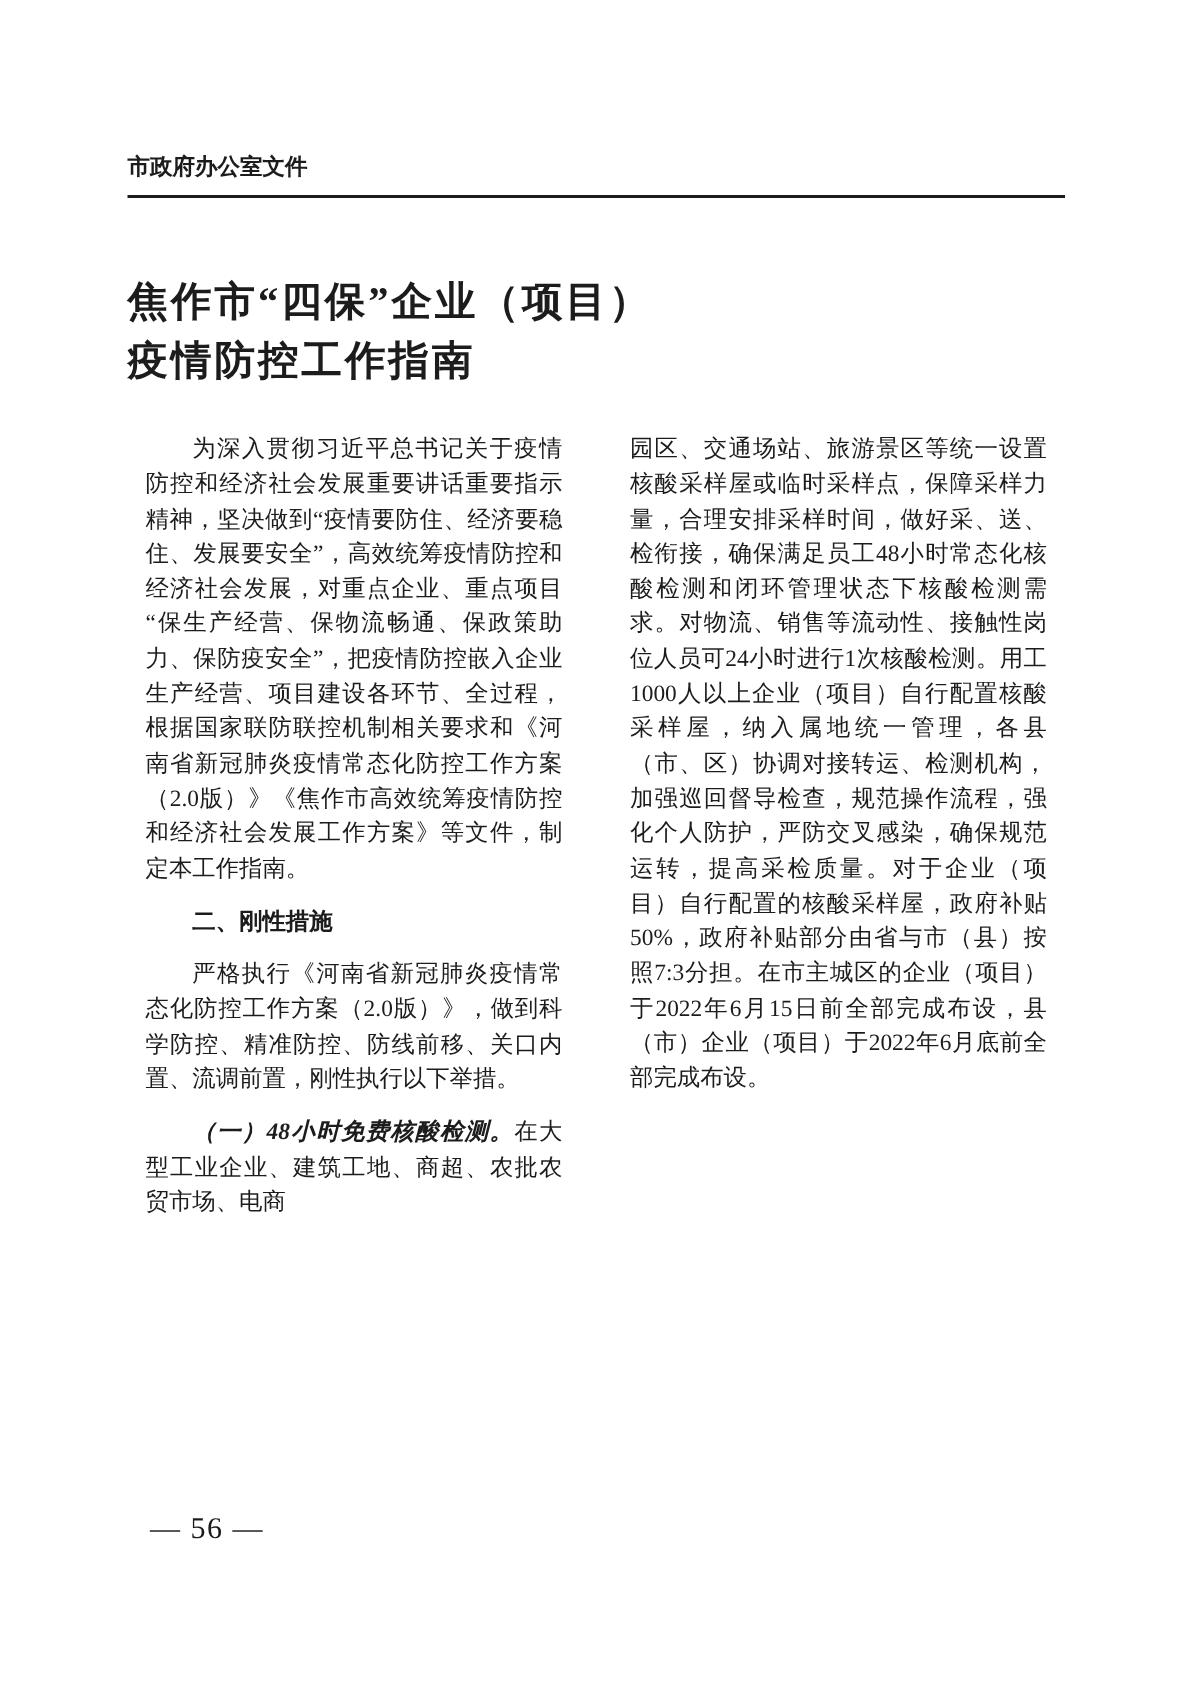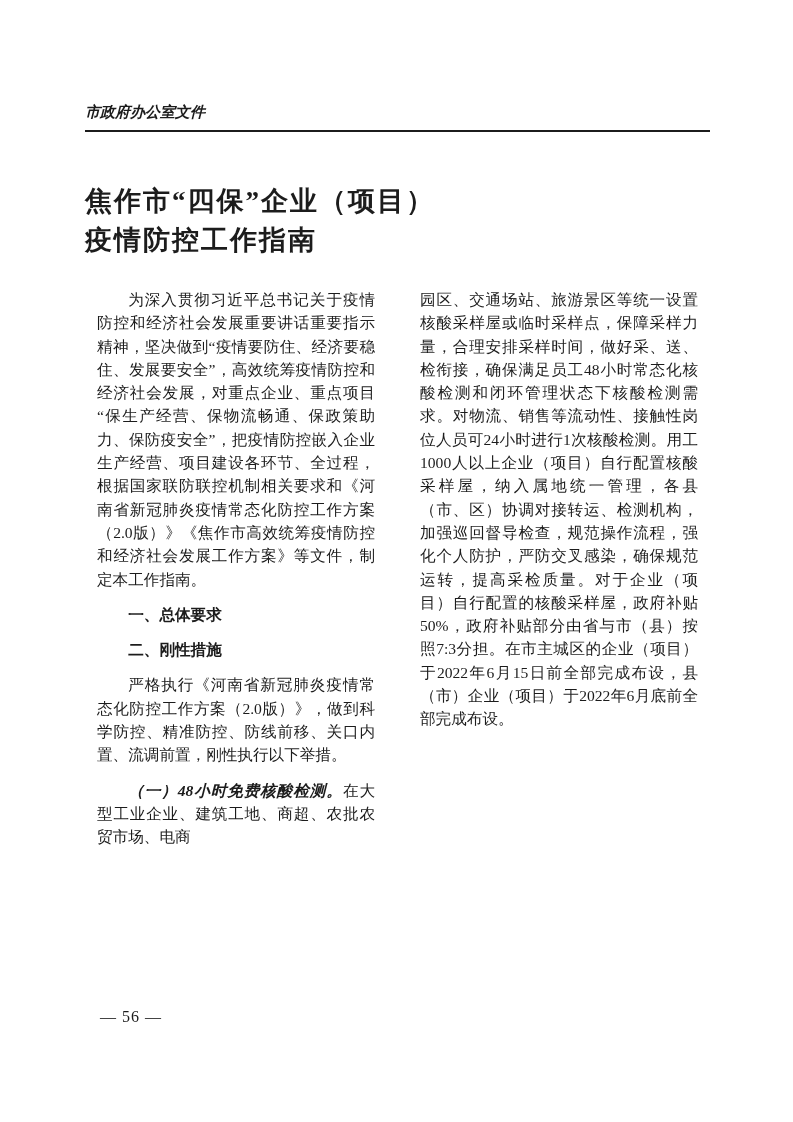--- a/index.html
+++ b/index.html
@@ -17,21 +17,20 @@
   .header {
     display: flex;
     justify-content: space-between;
     align-items: flex-end;
     font-family: "Liberation Sans", "DejaVu Sans", sans-serif;
     font-weight: bold;
     font-size: 15px;
     line-height: 18px;
     padding-bottom: 9px;
     border-bottom: 2.5px solid #1c1c1c;
-    font-style: italic;
   }
   .title-block {
     margin-top: 50px;
     font-weight: bold;
     font-size: 27px;
     line-height: 39px;
     letter-spacing: 2px;
   }
   .body-cols {
     margin-top: 16px;
@@ -49,42 +48,41 @@
   .col p.cont { text-indent: 0; }
   .col p.section {
     font-family: "Liberation Sans", "DejaVu Sans", sans-serif;
     font-weight: bold;
   }
   .col .lead { font-weight: bold; font-style: italic; }
   .footer {
     position: absolute;
     left: 100px;
     top: 1008px;
-    font-size: 16px;
+    font-size: 20px;
     letter-spacing: 1px;
   }
 </style>
 </head>
 <body>
 
 <div class="page">
 
   <div class="header">
     <span>市政府办公室文件</span>
   </div>
 
   <div class="title-block">
     <div>焦作市“四保”企业（项目）</div>
     <div>疫情防控工作指南</div>
   </div>
 
   <div class="body-cols">
     <div class="col">
         <p class="para">为深入贯彻习近平总书记关于疫情防控和经济社会发展重要讲话重要指示精神，坚决做到“疫情要防住、经济要稳住、发展要安全”，高效统筹疫情防控和经济社会发展，对重点企业、重点项目“保生产经营、保物流畅通、保政策助力、保防疫安全”，把疫情防控嵌入企业生产经营、项目建设各环节、全过程，根据国家联防联控机制相关要求和《河南省新冠肺炎疫情常态化防控工作方案（2.0版）》《焦作市高效统筹疫情防控和经济社会发展工作方案》等文件，制定本工作指南。</p>
-        <p class="section">一、总体要求</p>
         <p class="section">二、刚性措施</p>
         <p class="para">严格执行《河南省新冠肺炎疫情常态化防控工作方案（2.0版）》，做到科学防控、精准防控、防线前移、关口内置、流调前置，刚性执行以下举措。</p>
         <p class="item"><span class="lead">（一）48小时免费核酸检测。</span>在大型工业企业、建筑工地、商超、农批农贸市场、电商</p>
       </div>
     <div class="col">
         <p class="cont">园区、交通场站、旅游景区等统一设置核酸采样屋或临时采样点，保障采样力量，合理安排采样时间，做好采、送、检衔接，确保满足员工48小时常态化核酸检测和闭环管理状态下核酸检测需求。对物流、销售等流动性、接触性岗位人员可24小时进行1次核酸检测。用工1000人以上企业（项目）自行配置核酸采样屋，纳入属地统一管理，各县（市、区）协调对接转运、检测机构，加强巡回督导检查，规范操作流程，强化个人防护，严防交叉感染，确保规范运转，提高采检质量。对于企业（项目）自行配置的核酸采样屋，政府补贴50%，政府补贴部分由省与市（县）按照7:3分担。在市主城区的企业（项目）于2022年6月15日前全部完成布设，县（市）企业（项目）于2022年6月底前全部完成布设。</p>
       </div>
   </div>
 
   <div class="footer">— 56 —</div>

